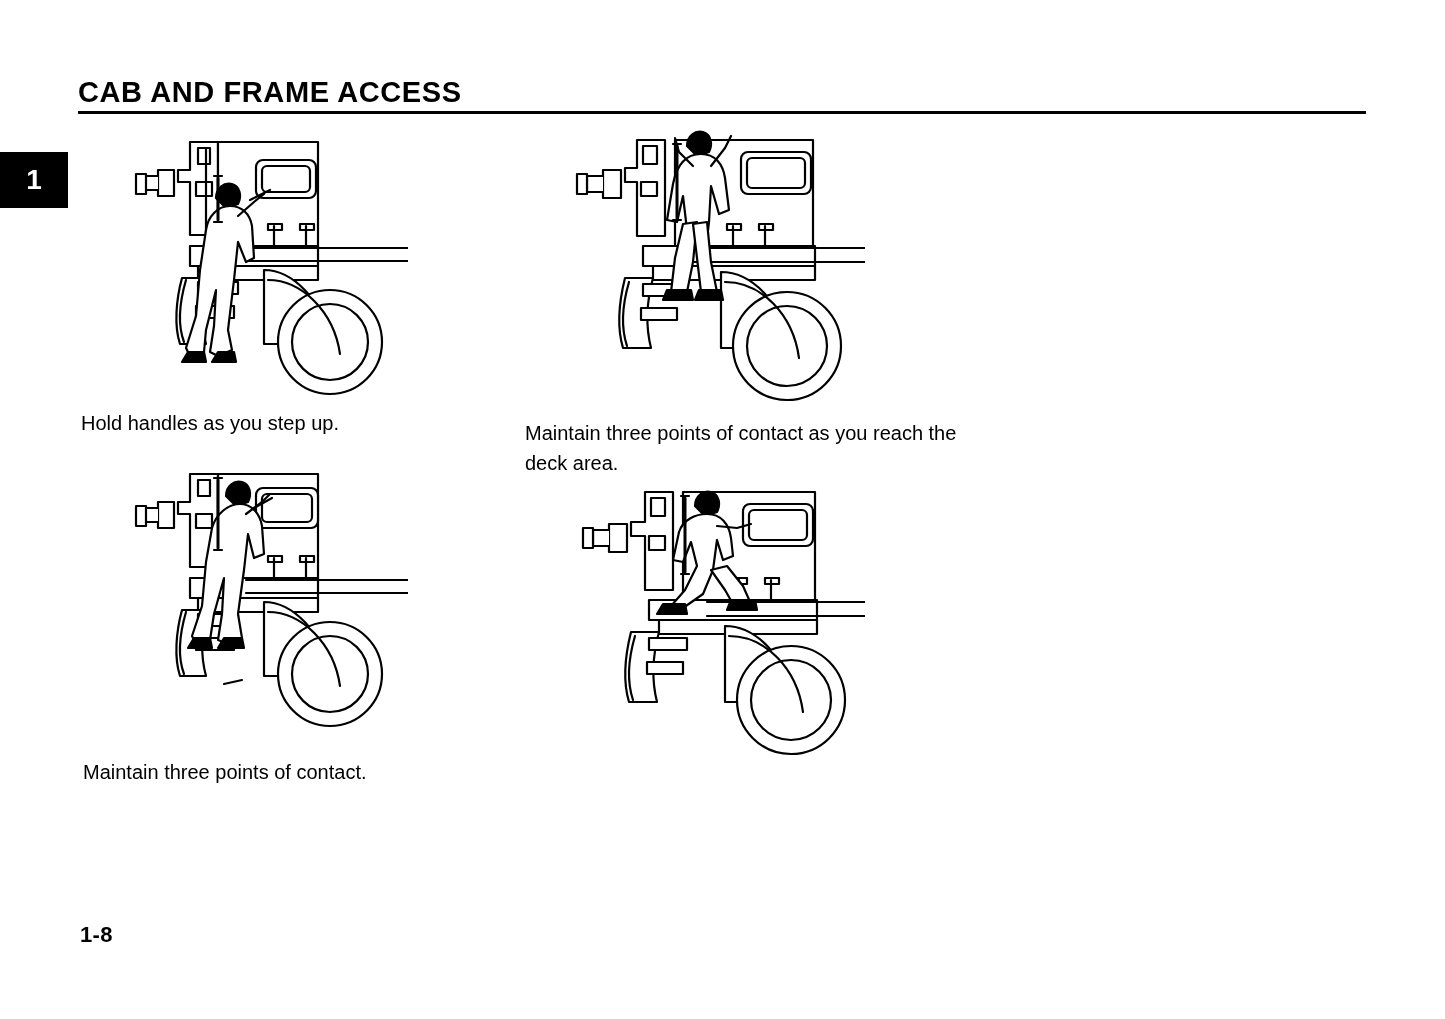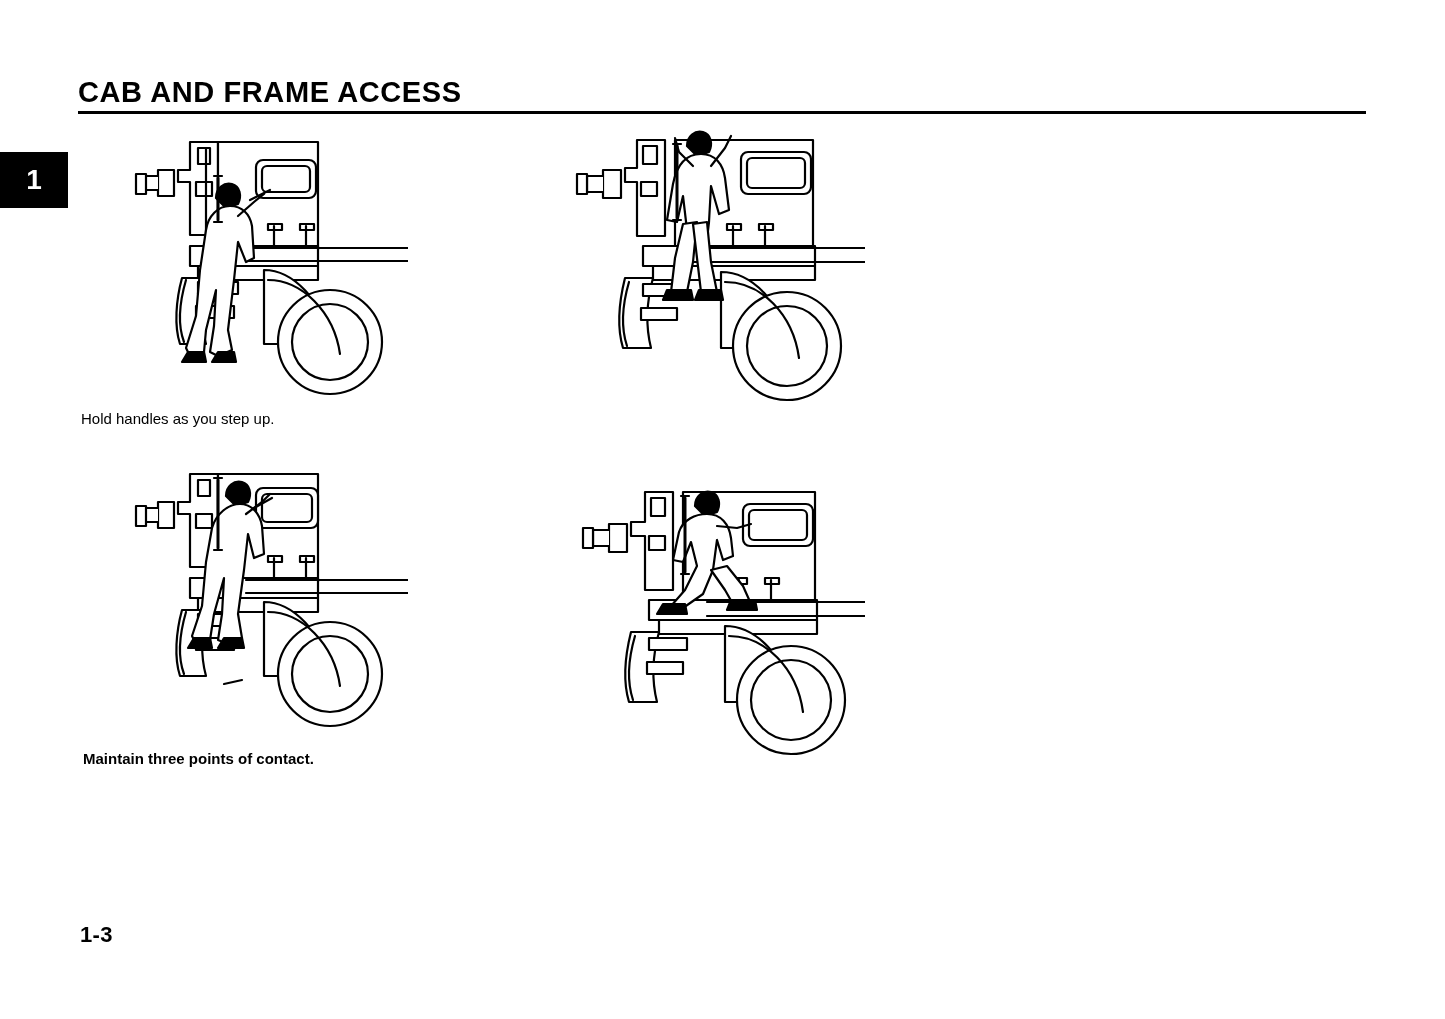--- a/index.html
+++ b/index.html
@@ -60,34 +60,34 @@
   }
 
   
   .figure {
     position: absolute;
   }
   .figure .art {
     position: relative;
   }
   .caption {
-    font-size: 15px;
+    font-size: 20px;
     line-height: 1.5;
     color: #000;
     font-family: "Liberation Sans", sans-serif;
   }
 
   #fig-1 { left: 78px;  top: 130px;  width: 430px; }
   #fig-2 { left: 525px; top: 126px;  width: 460px; }
   #fig-3 { left: 78px;  top: 462px;  width: 430px; }
   #fig-4 { left: 525px; top: 478px;  width: 460px; }
 
   #fig-1 .cap-wrap { margin-left: 3px; margin-top: 8px; }
   #fig-2 .cap-wrap { margin-left: 0px; margin-top: 12px; }
-  #fig-3 .cap-wrap { margin-left: 5px; margin-top: 16px; font-weight: bold; }
+  #fig-3 .cap-wrap { margin-left: 5px; margin-top: 25px; }
   #fig-4 .cap-wrap { margin-left: 0px; margin-top: 10px; }
 
   
   .page-number {
     position: absolute;
     left: 80px;
     top: 922px;
     font-size: 22px;
     font-weight: bold;
     letter-spacing: 0.3px;
@@ -202,20 +202,23 @@
         <path d="M168 40 L154 26 L150 12"></path>
 
         <path d="M172 96 L168 136 L162 166 L146 166 L150 132 L158 98 Z" fill="#fff"></path>
         <path d="M182 96 L186 136 L192 166 L176 166 L172 132 L168 98 Z" fill="#fff"></path>
         <path d="M142 164 L166 164 L168 174 L138 174 Z" fill="#000"></path>
         <path d="M174 164 L196 164 L198 174 L170 174 Z" fill="#000"></path>
 
         <path d="M152 20 L152 92" stroke-width="3"></path>
         <path d="M148 18 L156 18 M148 94 L156 94"></path>
       </svg>
+    </div>
+    <div class="cap-wrap">
+      <div class="caption">Maintain three points of contact as you reach the deck area.</div>
     </div>
   </div>
 
   <div class="figure" id="fig-3">
     <div class="art">
       <svg width="330" height="270" viewBox="0 0 330 270" fill="none" stroke="#000" stroke-width="2.2" stroke-linejoin="round" stroke-linecap="round">
         <path d="M140 12 L140 105 L112 105 L112 52 L100 52 L100 40 L112 40 L112 12 Z" fill="#fff"></path>
         <path d="M140 12 L240 12 L240 120 L140 120 Z" fill="#fff"></path>
         <rect x="120" y="18" width="12" height="16" fill="#fff"></rect>
         <rect x="118" y="52" width="16" height="14" fill="#fff"></rect>
@@ -286,15 +289,15 @@
         <path d="M192 48 L212 50 L226 46"></path>
         <path d="M186 92 L200 112 L208 126 L226 126 L218 108 L202 88 Z" fill="#fff"></path>
         <path d="M138 126 L160 126 L162 136 L132 136 Z" fill="#000"></path>
         <path d="M206 122 L230 122 L232 132 L202 132 Z" fill="#000"></path>
         <path d="M160 20 L160 94" stroke-width="3"></path>
         <path d="M156 18 L164 18 M156 96 L164 96"></path>
       </svg>
     </div>
   </div>
 
-  <div class="page-number">1-3</div>
+  <div class="page-number">1-8</div>
 
 </div>
 
 </body></html>

